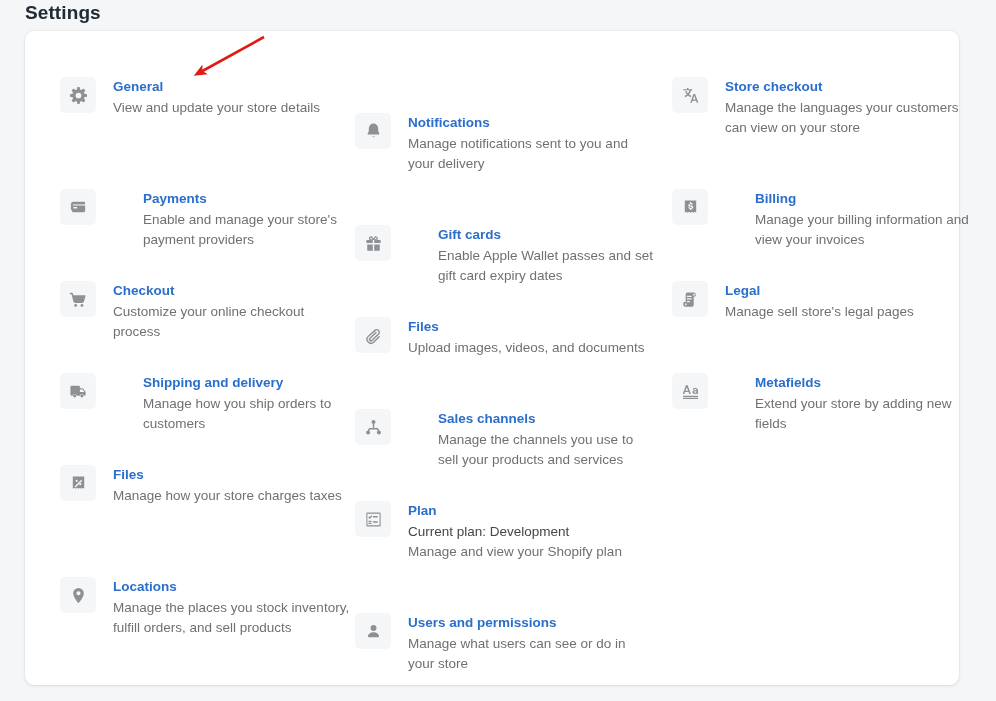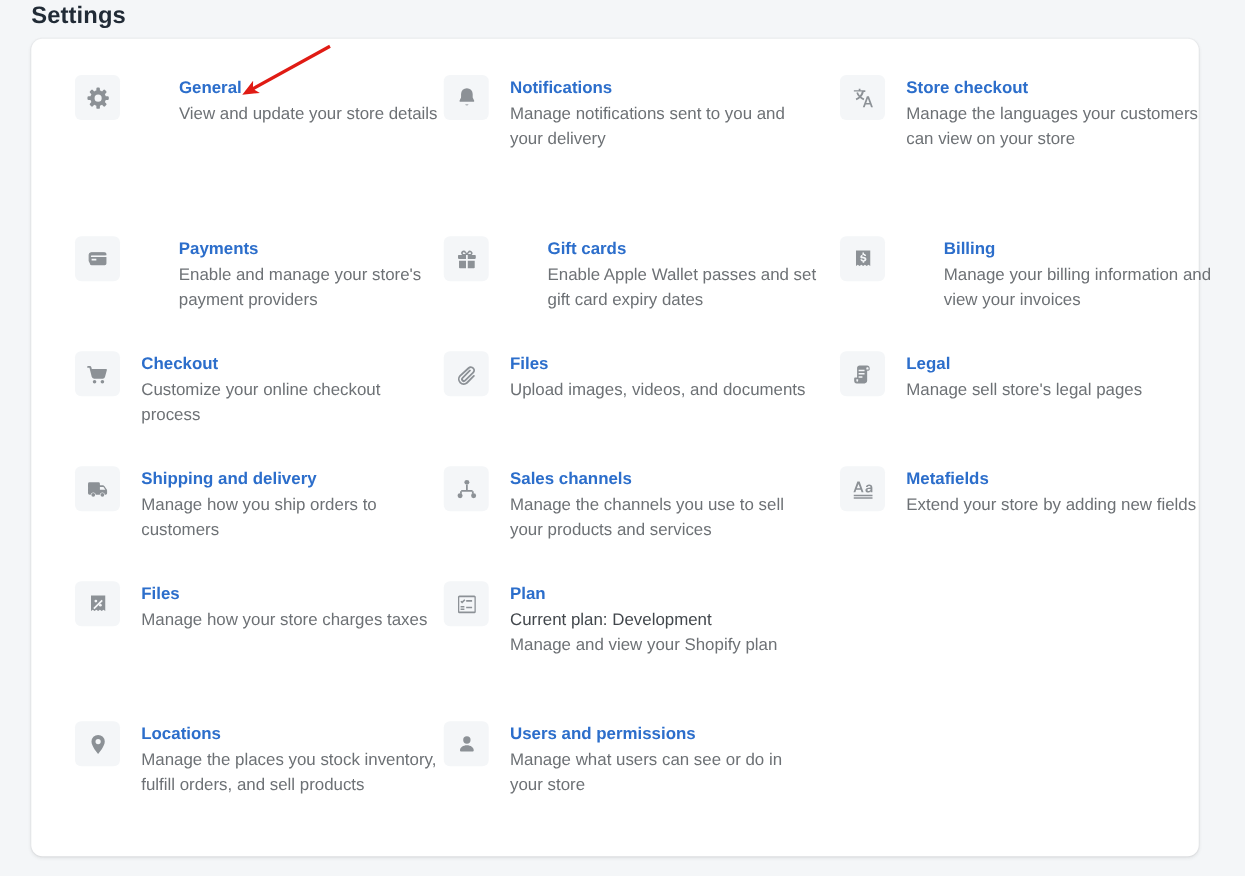--- a/index.html
+++ b/index.html
@@ -41,26 +41,26 @@
     width: 100%;
     height: 100%;
   }
   .setting-item {
     position: absolute;
     display: flex;
     align-items: flex-start;
     cursor: pointer;
   }
   .col-0 { left: 35px; width: 290px; }
-  .col-1 { left: 330px; width: 300px; }
+  .col-1 { left: 330px; width: 300px; margin-top: 36px; }
   .col-2 { left: 647px; width: 300px; }
-  .row-0 { top: 28px; justify-content: space-between; }
+  .row-0 { top: 45px; }
   .row-1 { top: 157px; gap: 30px; }
   .row-2 { top: 249px; }
-  .row-3 { top: 341px; }
+  .row-3 { top: 341px; gap: 30px; }
   .row-4 { top: 433px; }
   .row-5 { top: 545px; }
 
   .icon-box {
     width: 36px;
     height: 36px;
     min-width: 36px;
     border-radius: 5px;
     background: #f4f6f8;
     display: flex;

